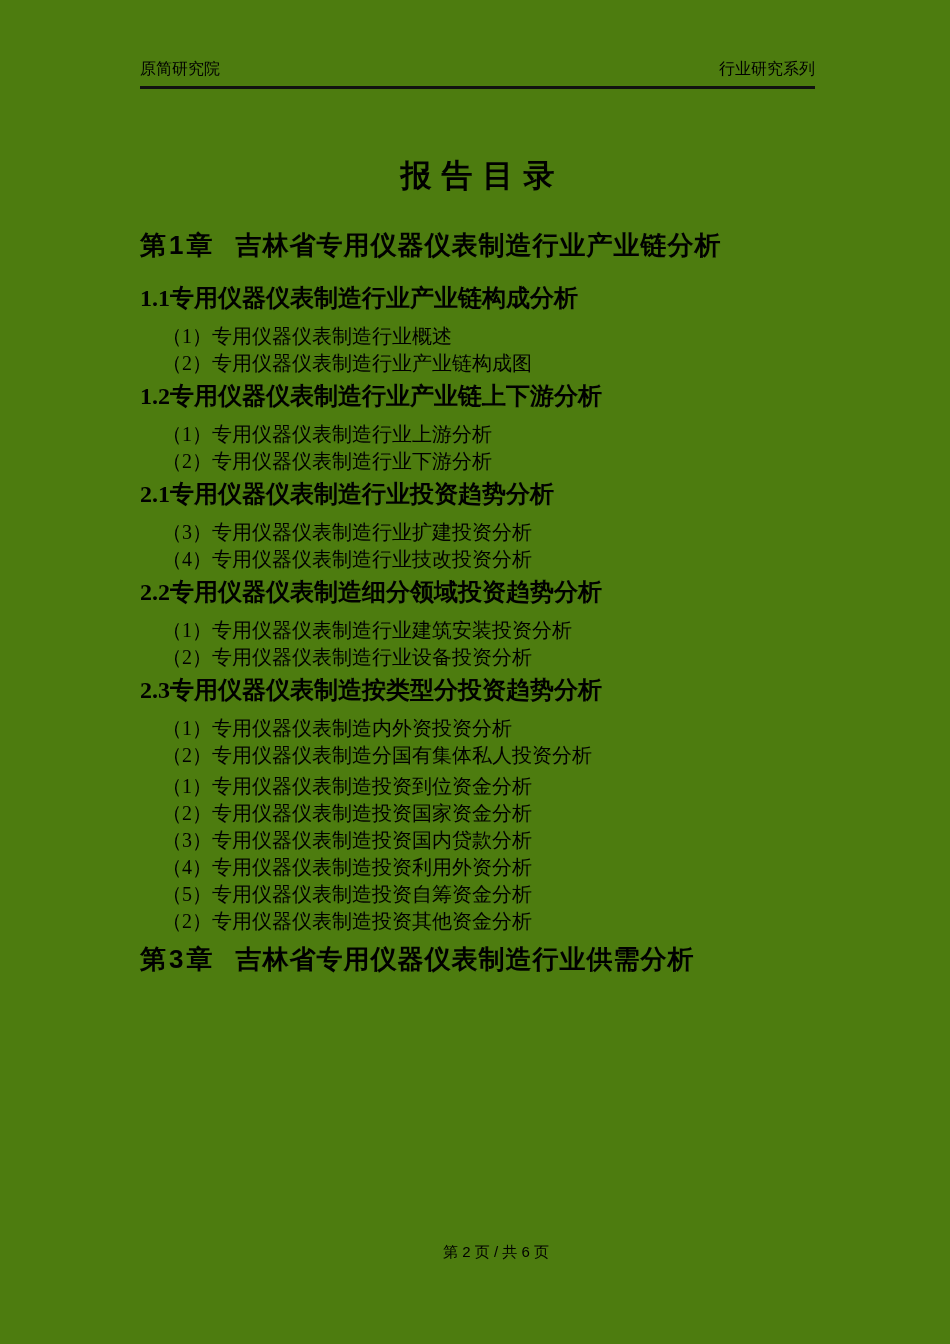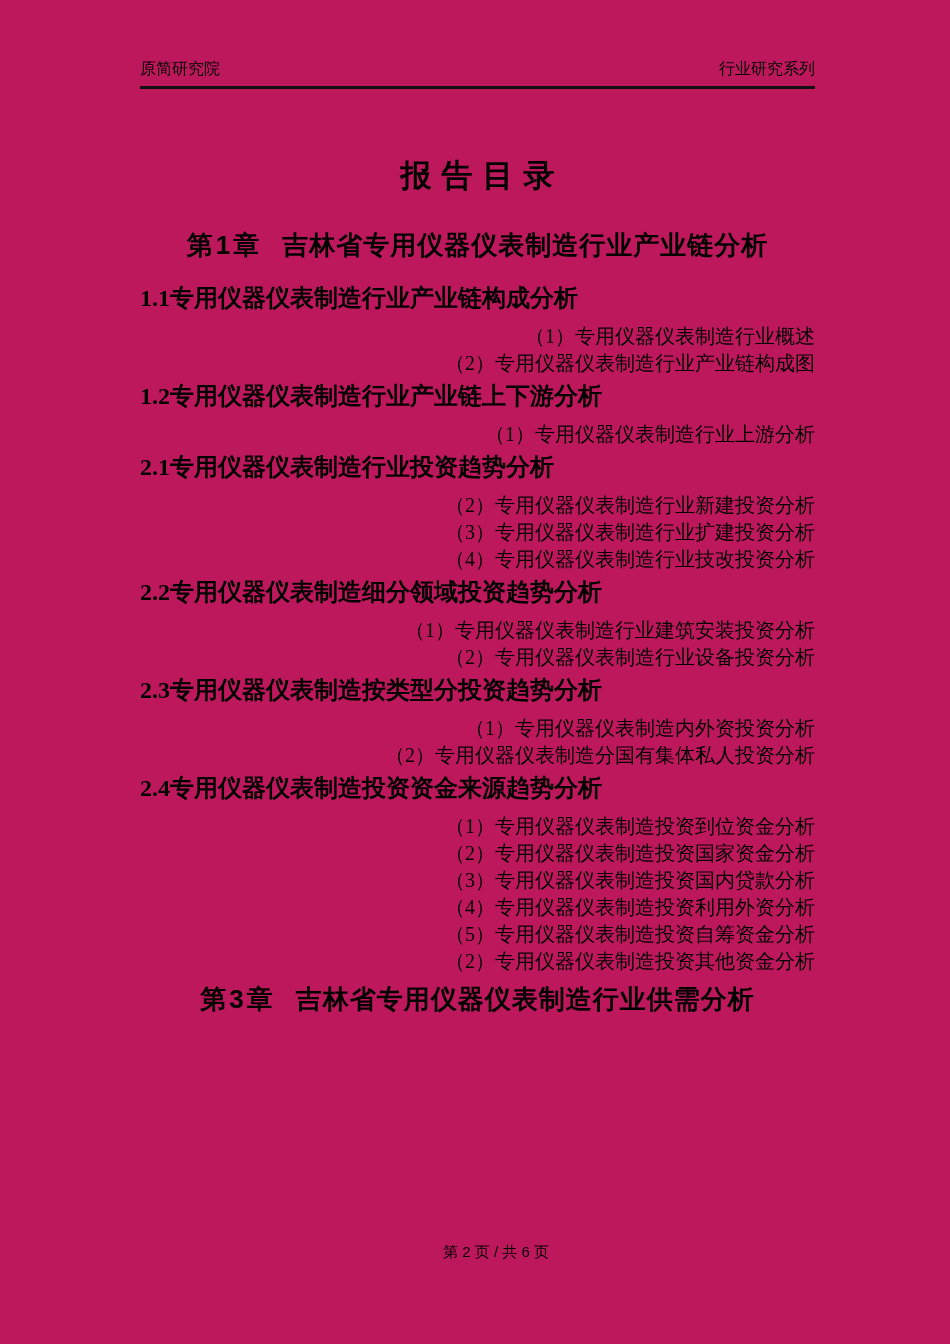--- a/index.html
+++ b/index.html
@@ -1,20 +1,20 @@
 <!DOCTYPE html>
 <html><head>
 <meta charset="utf-8">
 <style>
   html, body { margin: 0; padding: 0; background: #ffffff; }
   .page {
     position: relative;
     width: 950px;
     height: 1344px;
-    background: #be185d;
+    background: #4d7c0f;
     color: #000000;
     box-sizing: border-box;
     padding: 0 135px 0 140px;
     overflow: hidden;
     font-family: "Liberation Serif", "DejaVu Serif", serif;
   }
   .header {
     display: flex;
     justify-content: space-between;
     align-items: flex-end;
@@ -29,40 +29,39 @@
     margin: 66px 0 30px 0;
     text-align: center;
     font-size: 31px;
     line-height: 42px;
     font-weight: bold;
     letter-spacing: 10px;
     text-indent: 10px;
     font-family: Liberation Sans, sans-serif;
   }
   .chapter {
-    text-align: center;
     font-size: 26px;
     line-height: 36px;
     font-weight: bold;
     margin: 6px 0 20px 0;
     letter-spacing: 1px;
     font-family: "Liberation Sans", sans-serif;
   }
   .chapter .ch-num { margin-right: 20px; letter-spacing: 3px; }
   .section {
     font-size: 24px;
     line-height: 30px;
     font-weight: bold;
     margin: 3px 0 10px 0;
     font-family: "Liberation Sans", sans-serif;
   }
   .section .sec-num {
     font-family: "Liberation Serif", serif;
   }
-  .items { margin: 0 0 4px 0; text-align: right; }
+  .items { margin: 0 0 4px 0; }
   .item {
     font-size: 20px;
     line-height: 27px;
     padding-left: 22px;
     font-family: "Liberation Serif", "DejaVu Serif", serif;
   }
   .footer {
     position: absolute;
     left: 17px;
     right: 0;
@@ -96,51 +95,48 @@
   <div class="items">
     <div class="item">（1）专用仪器仪表制造行业概述</div>
     <div class="item">（2）专用仪器仪表制造行业产业链构成图</div>
   </div>
 
   <div class="section">
     <span class="sec-num">1.2</span><span>专用仪器仪表制造行业产业链上下游分析</span>
   </div>
   <div class="items">
     <div class="item">（1）专用仪器仪表制造行业上游分析</div>
+    <div class="item">（2）专用仪器仪表制造行业下游分析</div>
   </div>
 
 
   <div class="section">
     <span class="sec-num">2.1</span><span>专用仪器仪表制造行业投资趋势分析</span>
   </div>
   <div class="items">
-    <div class="item">（2）专用仪器仪表制造行业新建投资分析</div>
     <div class="item">（3）专用仪器仪表制造行业扩建投资分析</div>
     <div class="item">（4）专用仪器仪表制造行业技改投资分析</div>
   </div>
 
   <div class="section">
     <span class="sec-num">2.2</span><span>专用仪器仪表制造细分领域投资趋势分析</span>
   </div>
   <div class="items">
     <div class="item">（1）专用仪器仪表制造行业建筑安装投资分析</div>
     <div class="item">（2）专用仪器仪表制造行业设备投资分析</div>
   </div>
 
   <div class="section">
     <span class="sec-num">2.3</span><span>专用仪器仪表制造按类型分投资趋势分析</span>
   </div>
   <div class="items">
     <div class="item">（1）专用仪器仪表制造内外资投资分析</div>
     <div class="item">（2）专用仪器仪表制造分国有集体私人投资分析</div>
   </div>
 
-  <div class="section">
-    <span class="sec-num">2.4</span><span>专用仪器仪表制造投资资金来源趋势分析</span>
-  </div>
   <div class="items">
     <div class="item">（1）专用仪器仪表制造投资到位资金分析</div>
     <div class="item">（2）专用仪器仪表制造投资国家资金分析</div>
     <div class="item">（3）专用仪器仪表制造投资国内贷款分析</div>
     <div class="item">（4）专用仪器仪表制造投资利用外资分析</div>
     <div class="item">（5）专用仪器仪表制造投资自筹资金分析</div>
     <div class="item">（2）专用仪器仪表制造投资其他资金分析</div>
   </div>
 
   <div class="chapter">

